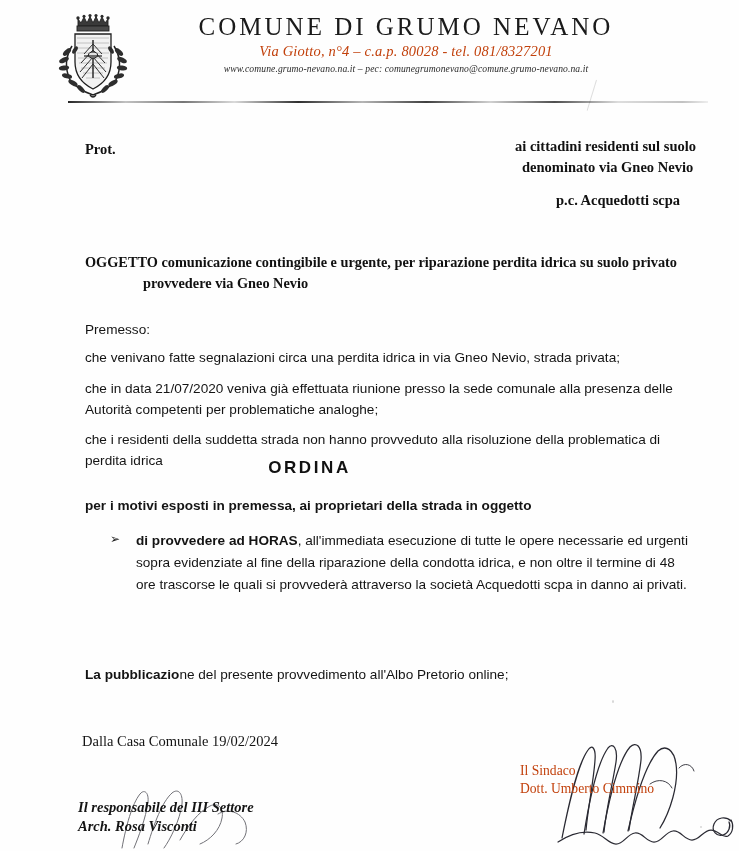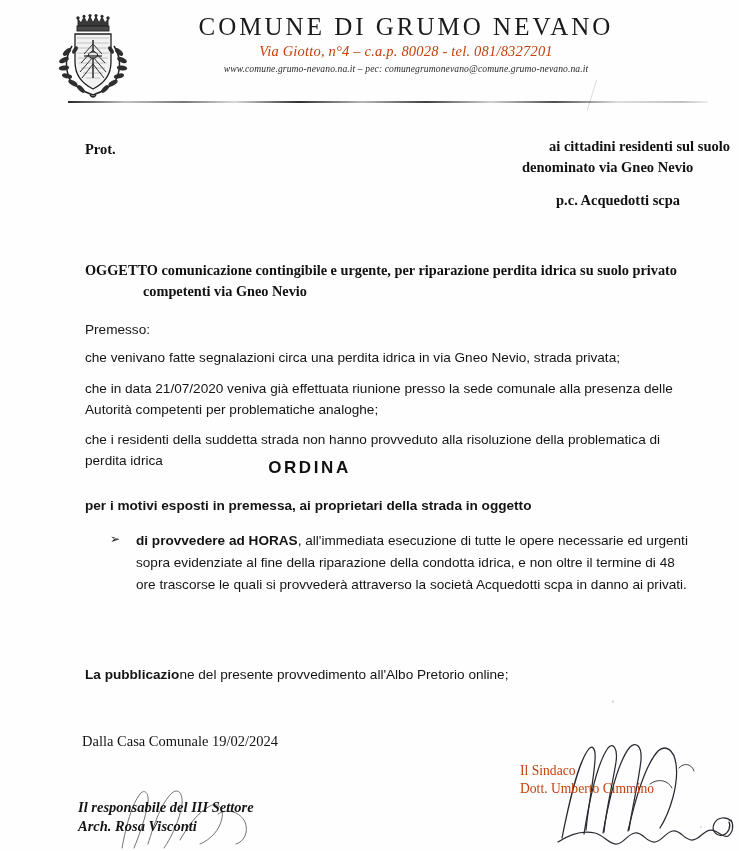--- a/index.html
+++ b/index.html
@@ -141,40 +141,40 @@
     position: absolute;
     left: 440px;
     top: 136px;
     width: 290px;
     font-family: "Liberation Serif", serif;
     font-weight: bold;
     font-size: 14.5px;
     line-height: 1.42;
     color: #111;
   }
-  .recipient .l1 { display: block; padding-left: 75px; text-align: right; }
+  .recipient .l1 { display: block; padding-left: 75px; }
   .recipient .l2 { display: block; padding-left: 82px; }
 
   .cc {
     position: absolute;
     left: 440px;
     top: 192px;
     width: 290px;
     font-family: "Liberation Serif", serif;
     font-weight: bold;
     font-size: 14.5px;
     color: #111;
     padding-left: 116px;
   }
 
   
   .oggetto {
     position: absolute;
     left: 85px;
-    top: 260px;
+    top: 252px;
     width: 605px;
     font-family: "Liberation Serif", serif;
     font-weight: bold;
     font-size: 14.3px;
     line-height: 1.45;
     color: #111;
   }
   .oggetto .ln2 { display: block; padding-left: 58px; }
 
   
@@ -355,21 +355,21 @@
 
   <div class="recipient">
     <span class="l1">ai cittadini residenti sul suolo</span>
     <span class="l2">denominato via Gneo Nevio</span>
   </div>
 
   <div class="cc">p.c. Acquedotti scpa</div>
 
   <div class="oggetto">
     <span>OGGETTO comunicazione contingibile e urgente, per riparazione perdita idrica su suolo privato</span>
-    <span class="ln2">competenti via Gneo Nevio</span>
+    <span class="ln2">provvedere via Gneo Nevio</span>
   </div>
 
   <div class="body-text p-premesso">Premesso:</div>
 
   <div class="body-text p1">che venivano fatte segnalazioni circa una perdita idrica in via Gneo Nevio, strada privata;</div>
 
   <div class="body-text p2">che in data 21/07/2020 veniva già effettuata riunione presso la sede comunale alla presenza delle Autorità competenti per problematiche analoghe;</div>
 
   <div class="body-text p3">che i residenti della suddetta strada non hanno provveduto alla risoluzione della problematica di perdita idrica</div>
 

